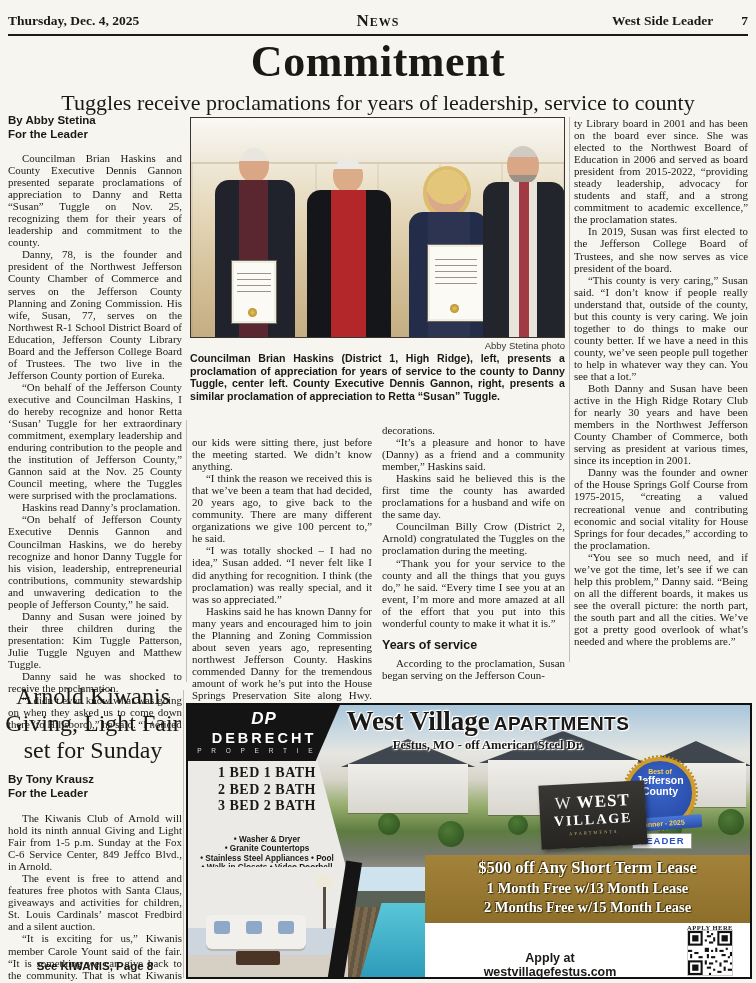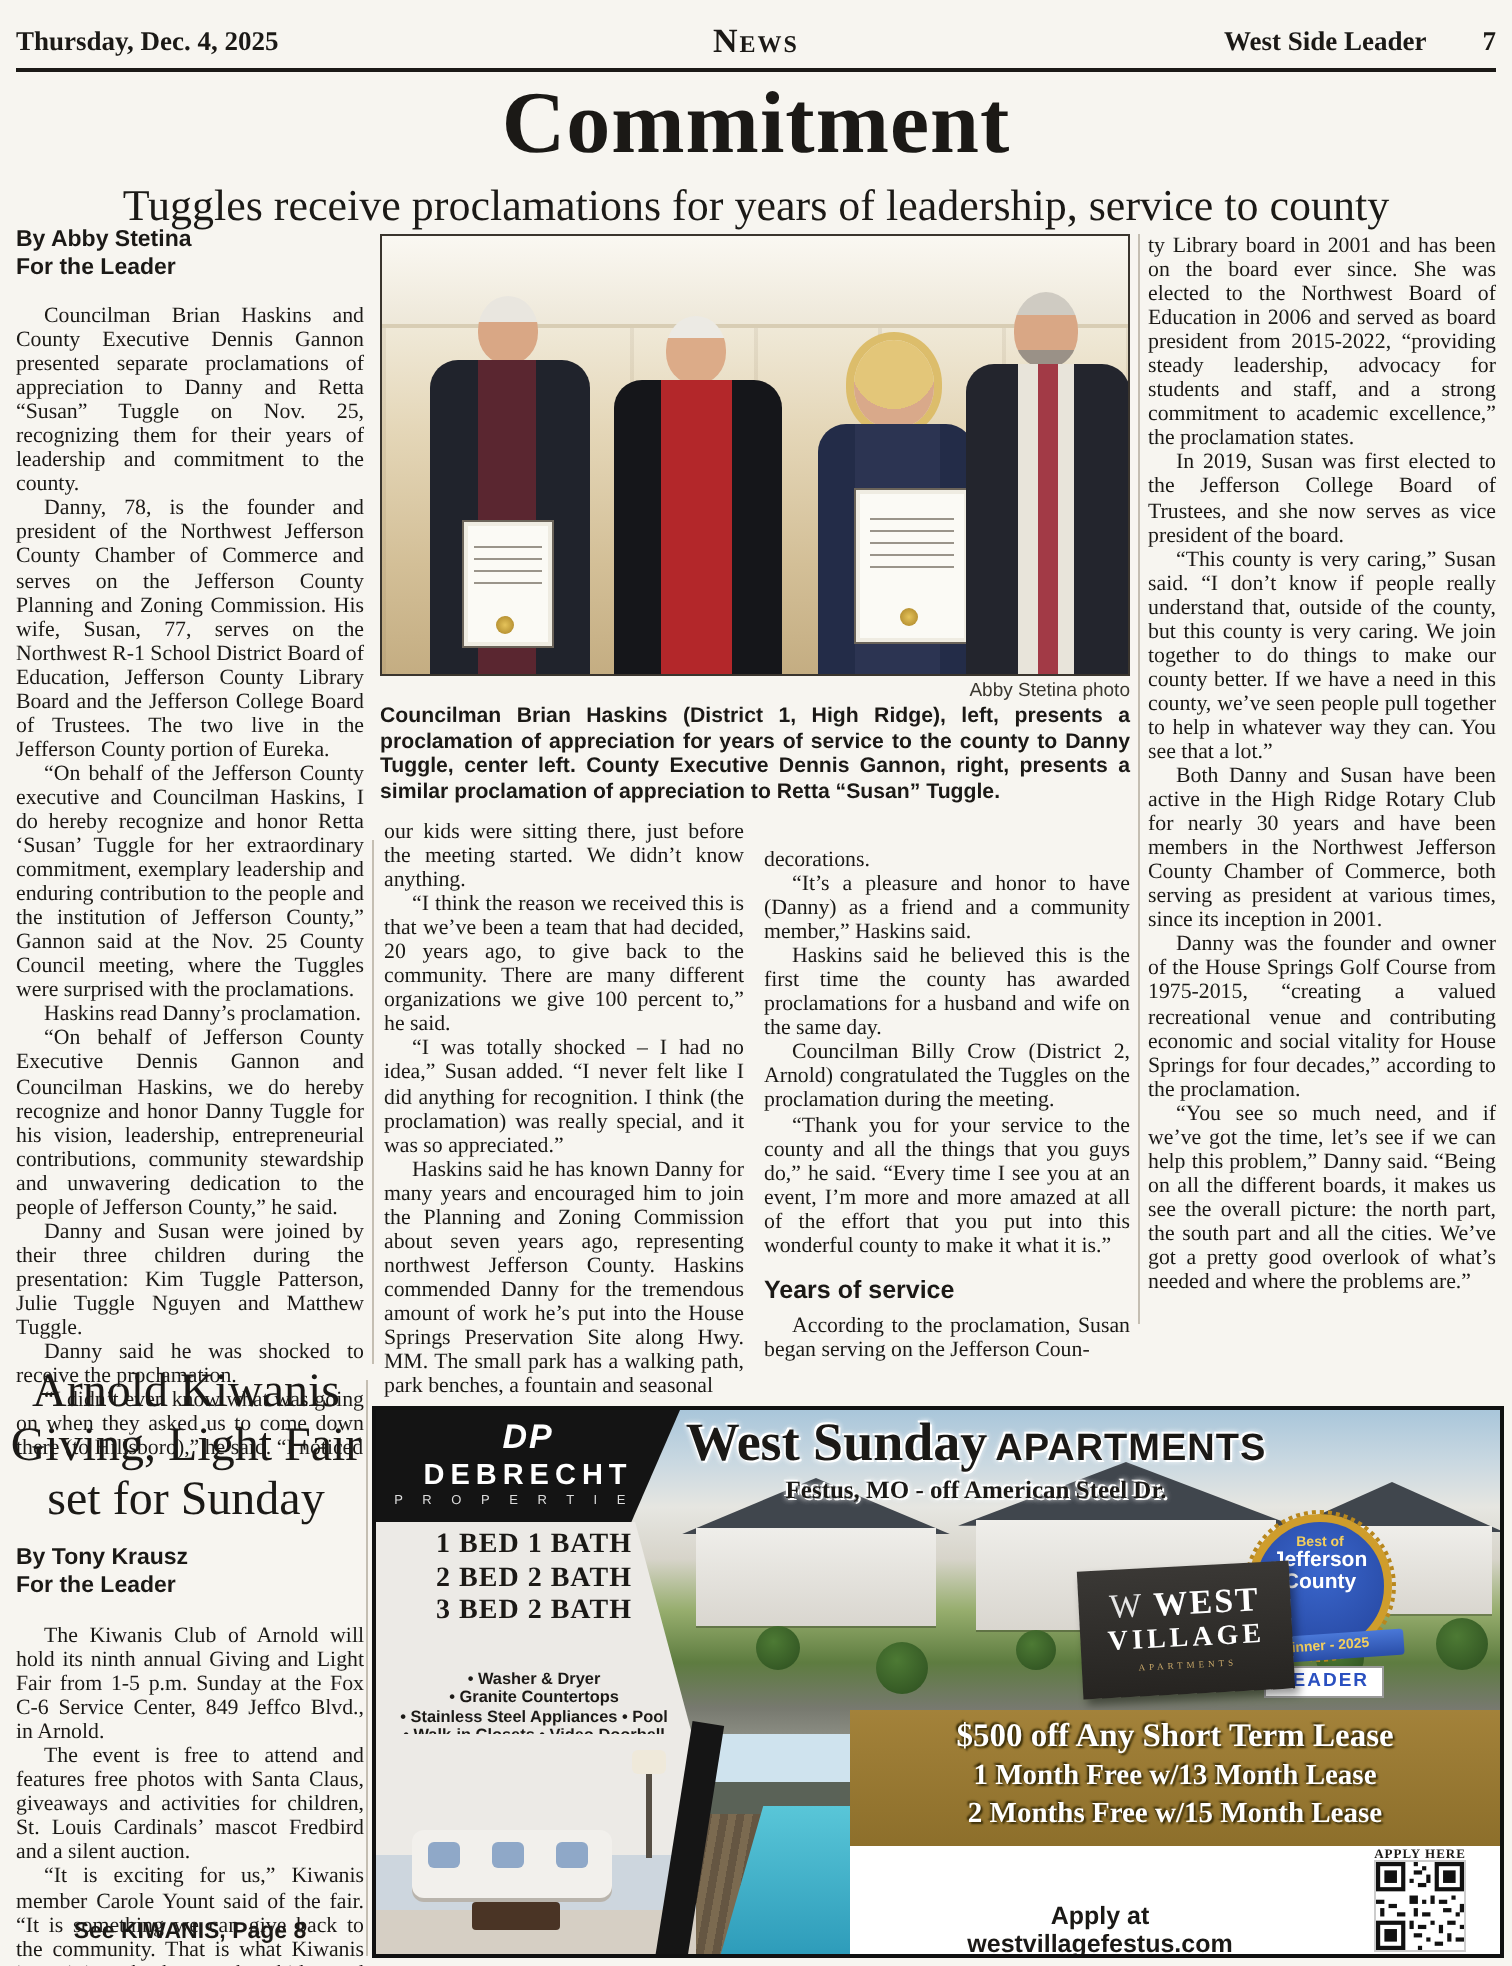--- a/index.html
+++ b/index.html
@@ -244,21 +244,21 @@
     <p>Councilman Brian Haskins and County Executive Dennis Gannon presented separate proclamations of appreciation to Danny and Retta “Susan” Tuggle on Nov. 25, recognizing them for their years of leadership and commitment to the county.</p>
     <p>Danny, 78, is the founder and president of the Northwest Jefferson County Chamber of Commerce and serves on the Jefferson County Planning and Zoning Commission. His wife, Susan, 77, serves on the Northwest R-1 School District Board of Education, Jefferson County Library Board and the Jefferson College Board of Trustees. The two live in the Jefferson County portion of Eureka.</p>
     <p>“On behalf of the Jefferson County executive and Councilman Haskins, I do hereby recognize and honor Retta ‘Susan’ Tuggle for her extraordinary commitment, exemplary leadership and enduring contribution to the people and the institution of Jefferson County,” Gannon said at the Nov. 25 County Council meeting, where the Tuggles were surprised with the proclamations.</p>
     <p>Haskins read Danny’s proclamation.</p>
     <p>“On behalf of Jefferson County Executive Dennis Gannon and Councilman Haskins, we do hereby recognize and honor Danny Tuggle for his vision, leadership, entrepreneurial contributions, community stewardship and unwavering dedication to the people of Jefferson County,” he said.</p>
     <p>Danny and Susan were joined by their three children during the presentation: Kim Tuggle Patterson, Julie Tuggle Nguyen and Matthew Tuggle.</p>
     <p>Danny said he was shocked to receive the proclamation.</p>
     <p>“I didn’t even know what was going on when they asked us to come down there (to Hillsboro),” he said. “I noticed</p>
   </div>
 
-  <div class="col body-text" style="left:192px; top:410px; width:180px;">
+  <div class="col body-text" style="left:192px; top:436px; width:180px;">
     <p style="text-indent:0;">our kids were sitting there, just before the meeting started. We didn’t know anything.</p>
     <p>“I think the reason we received this is that we’ve been a team that had decided, 20 years ago, to give back to the community. There are many different organizations we give 100 percent to,” he said.</p>
     <p>“I was totally shocked – I had no idea,” Susan added. “I never felt like I did anything for recognition. I think (the proclamation) was really special, and it was so appreciated.”</p>
     <p>Haskins said he has known Danny for many years and encouraged him to join the Planning and Zoning Commission about seven years ago, representing northwest Jefferson County. Haskins commended Danny for the tremendous amount of work he’s put into the House Springs Preservation Site along Hwy. MM. The small park has a walking path, park benches, a fountain and seasonal</p>
   </div>
 
   <div class="col body-text" style="left:382px; top:424px; width:183px;">
     <p style="text-indent:0;">decorations.</p>
     <p>“It’s a pleasure and honor to have (Danny) as a friend and a community member,” Haskins said.</p>
     <p>Haskins said he believed this is the first time the county has awarded proclamations for a husband and wife on the same day.</p>
@@ -309,21 +309,21 @@
           <div class="hbody"></div>
         </div>
       <div class="bush" style="left:190px; top:108px; width:22px; height:22px;"></div>
       <div class="bush" style="left:250px; top:116px; width:26px; height:26px;"></div>
       <div class="bush" style="left:320px; top:110px; width:20px; height:20px;"></div>
       <div class="bush" style="left:470px; top:112px; width:24px; height:24px;"></div>
       <div class="bush" style="left:530px; top:104px; width:26px; height:26px;"></div>
     </div>
 
     <div class="ad-title">
-      <span class="t1">West Sunday</span>
+      <span class="t1">West Village</span>
       <span class="t2">APARTMENTS</span>
       <span class="loc">Festus, MO - off American Steel Dr.</span>
     </div>
 
     <div class="ad-brand">
       <div class="dp">DP</div>
       <div class="nm">DEBRECHT</div>
       <div class="pr">P R O P E R T I E S</div>
     </div>
 

